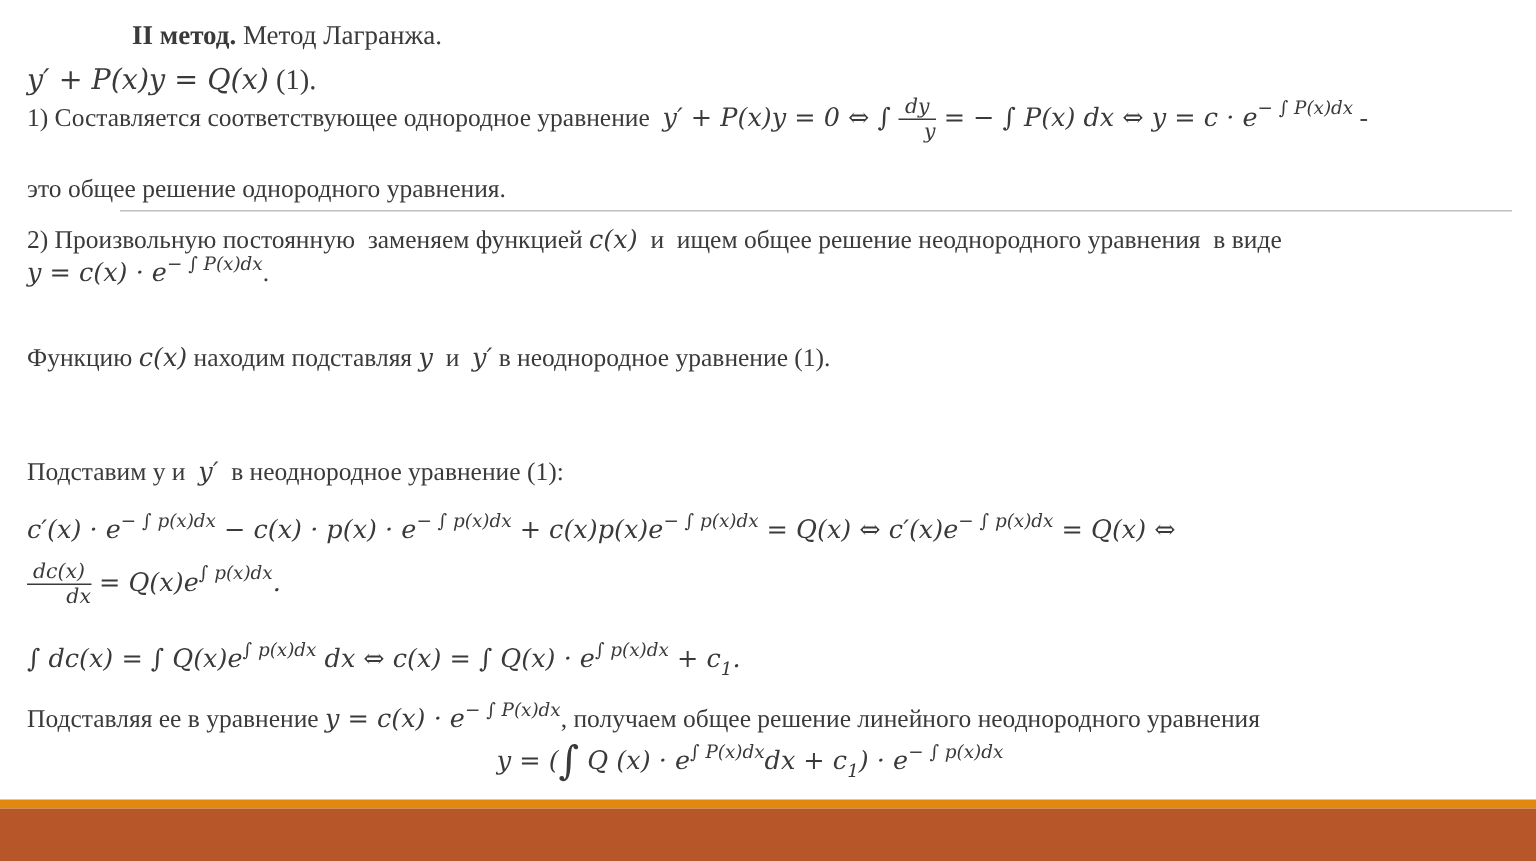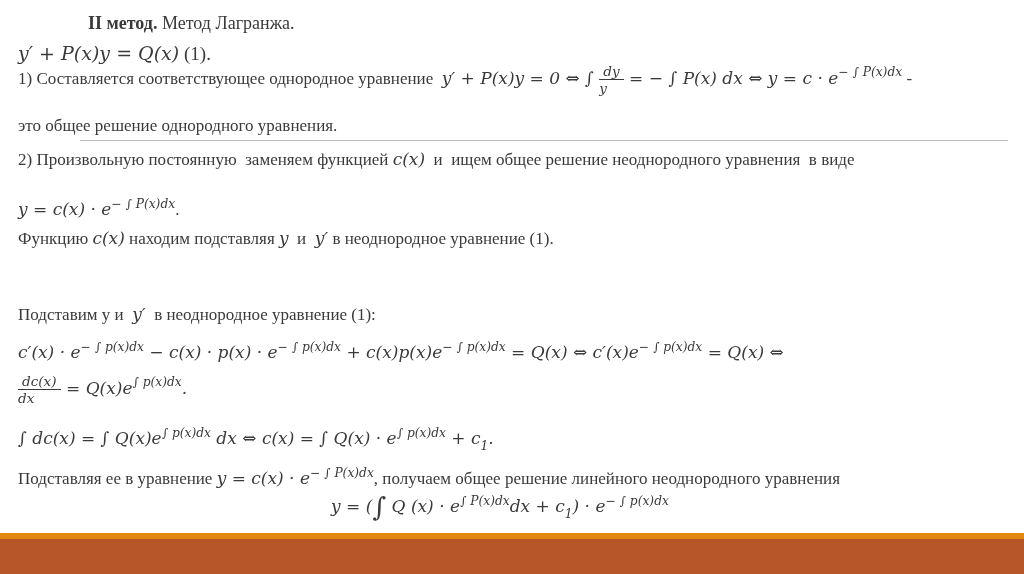--- a/index.html
+++ b/index.html
@@ -8,37 +8,37 @@
     overflow:hidden;font-family:"Liberation Serif",serif;color:var(--text-color,#3a3a3a);
     font-size:17px;
   }
   .line{position:absolute;white-space:pre;line-height:1.25;}
   .t{font-family:"Liberation Serif",serif;font-style:normal;}
   .b{font-family:"Liberation Serif",serif;font-weight:bold;font-style:normal;}
   .m{font-family:"DejaVu Serif",serif;font-style:italic;}
   .sup{font-family:"DejaVu Serif",serif;font-style:italic;font-size:0.72em;vertical-align:0.6em;}
   .sub{font-family:"DejaVu Serif",serif;font-style:italic;font-size:0.72em;vertical-align:-0.45em;}
   .big{font-family:"DejaVu Serif",serif;font-style:normal;font-size:1.55em;vertical-align:-0.15em;line-height:0;}
-  .frac{display:inline-block;text-align:left;vertical-align:middle;font-size:0.8em;line-height:1.05;
+  .frac{display:inline-block;text-align:right;vertical-align:middle;font-size:0.8em;line-height:1.05;
         font-family:"DejaVu Serif",serif;font-style:italic;}
   .frac .num{display:block;border-bottom:1px solid currentColor;padding:0 4px 1px 4px;}
   .frac .den{display:block;padding-top:1px;}
   .divider{position:absolute;left:80px;top:140px;width:928px;height:0;
            border-top:1px solid var(--divider-gray,#c0c0c0);}
   .bar-orange{position:absolute;left:0;top:533px;width:1024px;height:6px;
               background:var(--accent-orange,#E1890F);}
   .bar-rust{position:absolute;left:0;top:539px;width:1024px;height:35px;
             background:var(--accent-rust,#B75629);}
   
   .l0{left:88px;top:12px;font-size:18px;}
   .l1{left:18px;top:42px;font-size:19px;}
   .l2{left:18px;top:64px;}
   .l3{left:18px;top:115px;}
   .l4{left:18px;top:149px;}
-  .l5{left:18px;top:197px;text-align:right;}
+  .l5{left:18px;top:169px;text-align:right;}
   .l6{left:18px;top:228px;}
   .l7{left:18px;top:260px;}
   .l8{left:18px;top:304px;}
   .l9{left:18px;top:340px;}
   .l10{left:18px;top:374px;}
   .l11{left:18px;top:426px;}
   .l12{left:18px;top:466px;}
   .l13{left:0;top:494px;width:1000px;text-align:center;}
 </style>
 </head>

